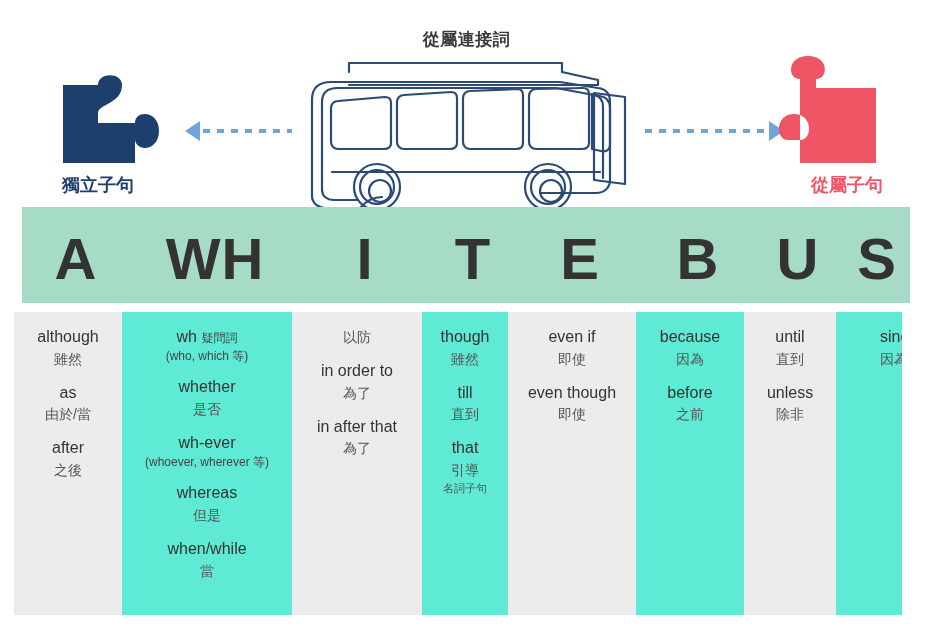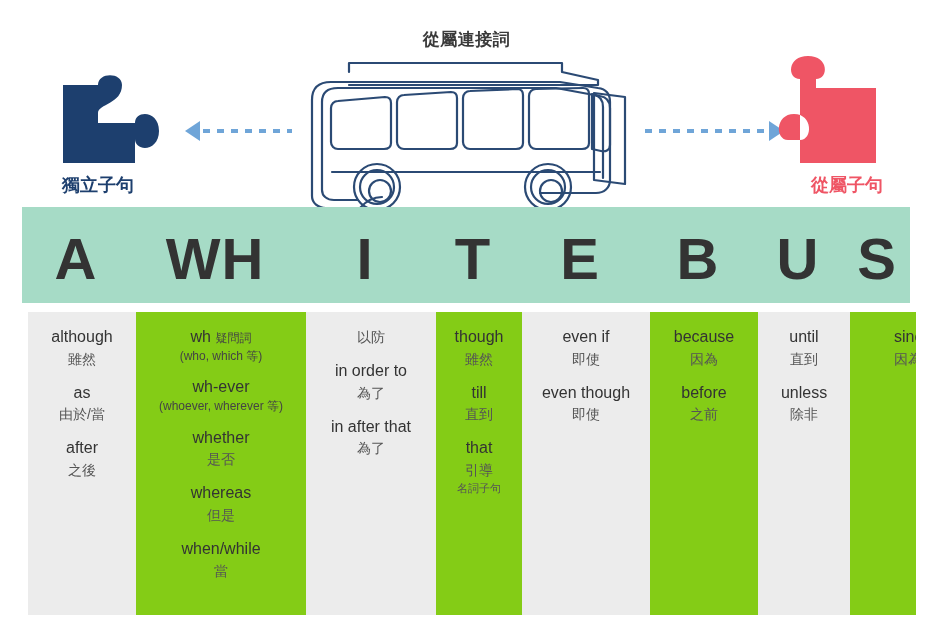--- a/index.html
+++ b/index.html
@@ -77,34 +77,34 @@
     font-size: 58px;
     font-weight: bold;
     color: #333333;
     line-height: 1;
     letter-spacing: 1px;
   }
 
   
   .cols {
     position: absolute;
-    left: 28px;
+    left: 14px;
     top: 312px;
     width: 888px;
     height: 303px;
     display: flex;
     z-index: 1;
   }
   .col {
     padding-top: 14px;
     text-align: center;
     overflow: hidden;
   }
   .col.gray { background: #ececec; }
-  .col.blue { background: #84cc16; }
+  .col.blue { background: #5eead4; }
 
   .entry { margin-bottom: 12px; }
   .entry .en {
     font-size: 16px;
     color: #333333;
     line-height: 1.35;
     white-space: nowrap;
   }
   .entry .en .sub-cn {
     font-size: 12px;
@@ -269,26 +269,26 @@
           <div class="en">after</div>
           <div class="zh">之後</div>
         </div>
       </div>
       <div class="col blue" style="width: 170px;">
         <div class="entry">
           <div class="en">wh <span class="sub-cn">疑問詞</span></div>
           <div class="paren">(who, which 等)</div>
         </div>
         <div class="entry">
+          <div class="en">whether</div>
+          <div class="zh">是否</div>
+        </div>
+        <div class="entry">
           <div class="en">wh-ever</div>
           <div class="paren">(whoever, wherever 等)</div>
-        </div>
-        <div class="entry">
-          <div class="en">whether</div>
-          <div class="zh">是否</div>
         </div>
         <div class="entry">
           <div class="en">whereas</div>
           <div class="zh">但是</div>
         </div>
         <div class="entry">
           <div class="en">when/while</div>
           <div class="zh">當</div>
         </div>
       </div>

